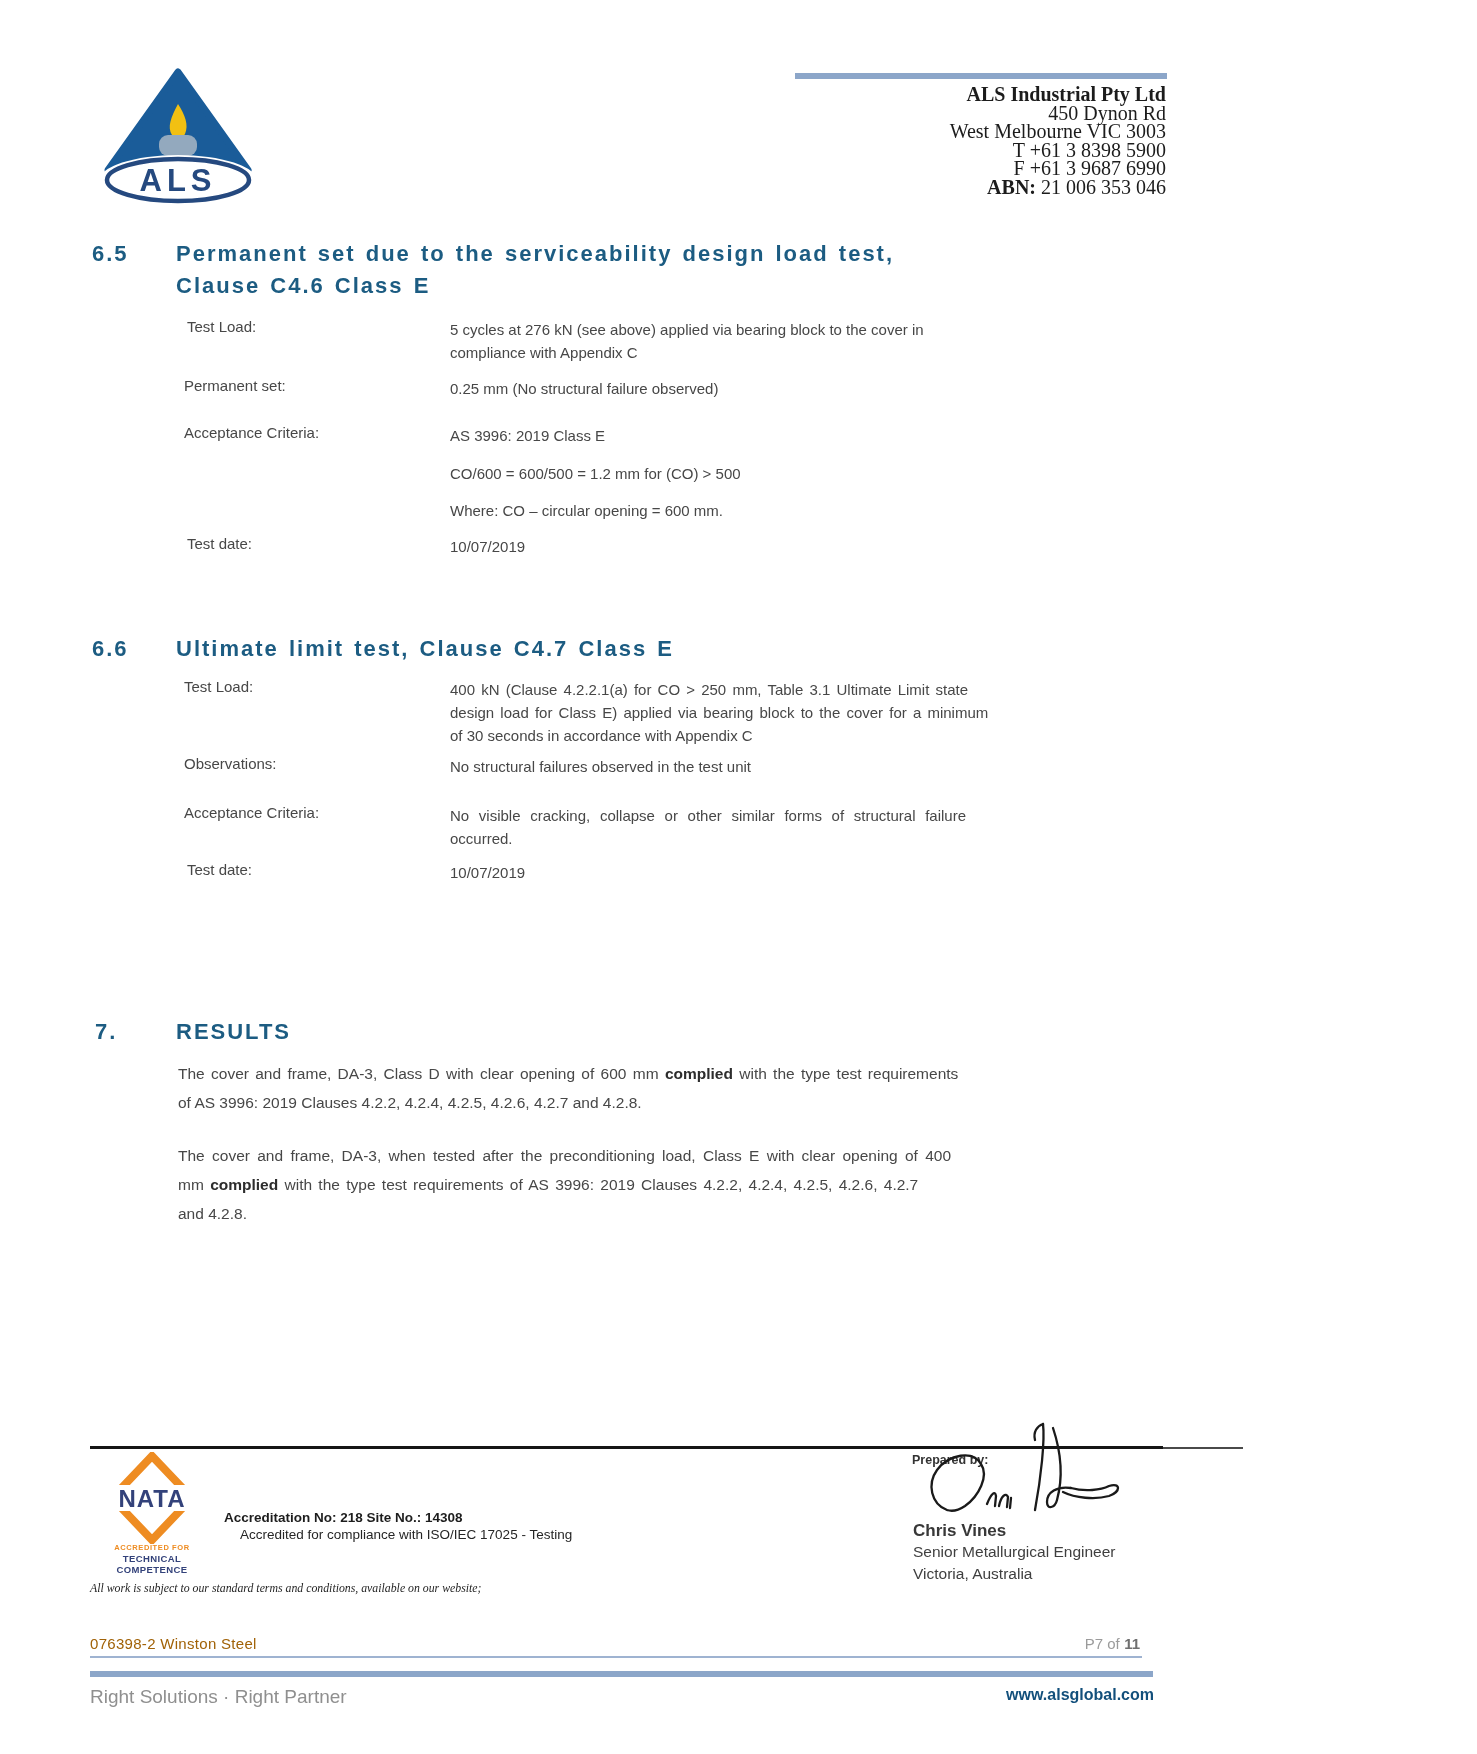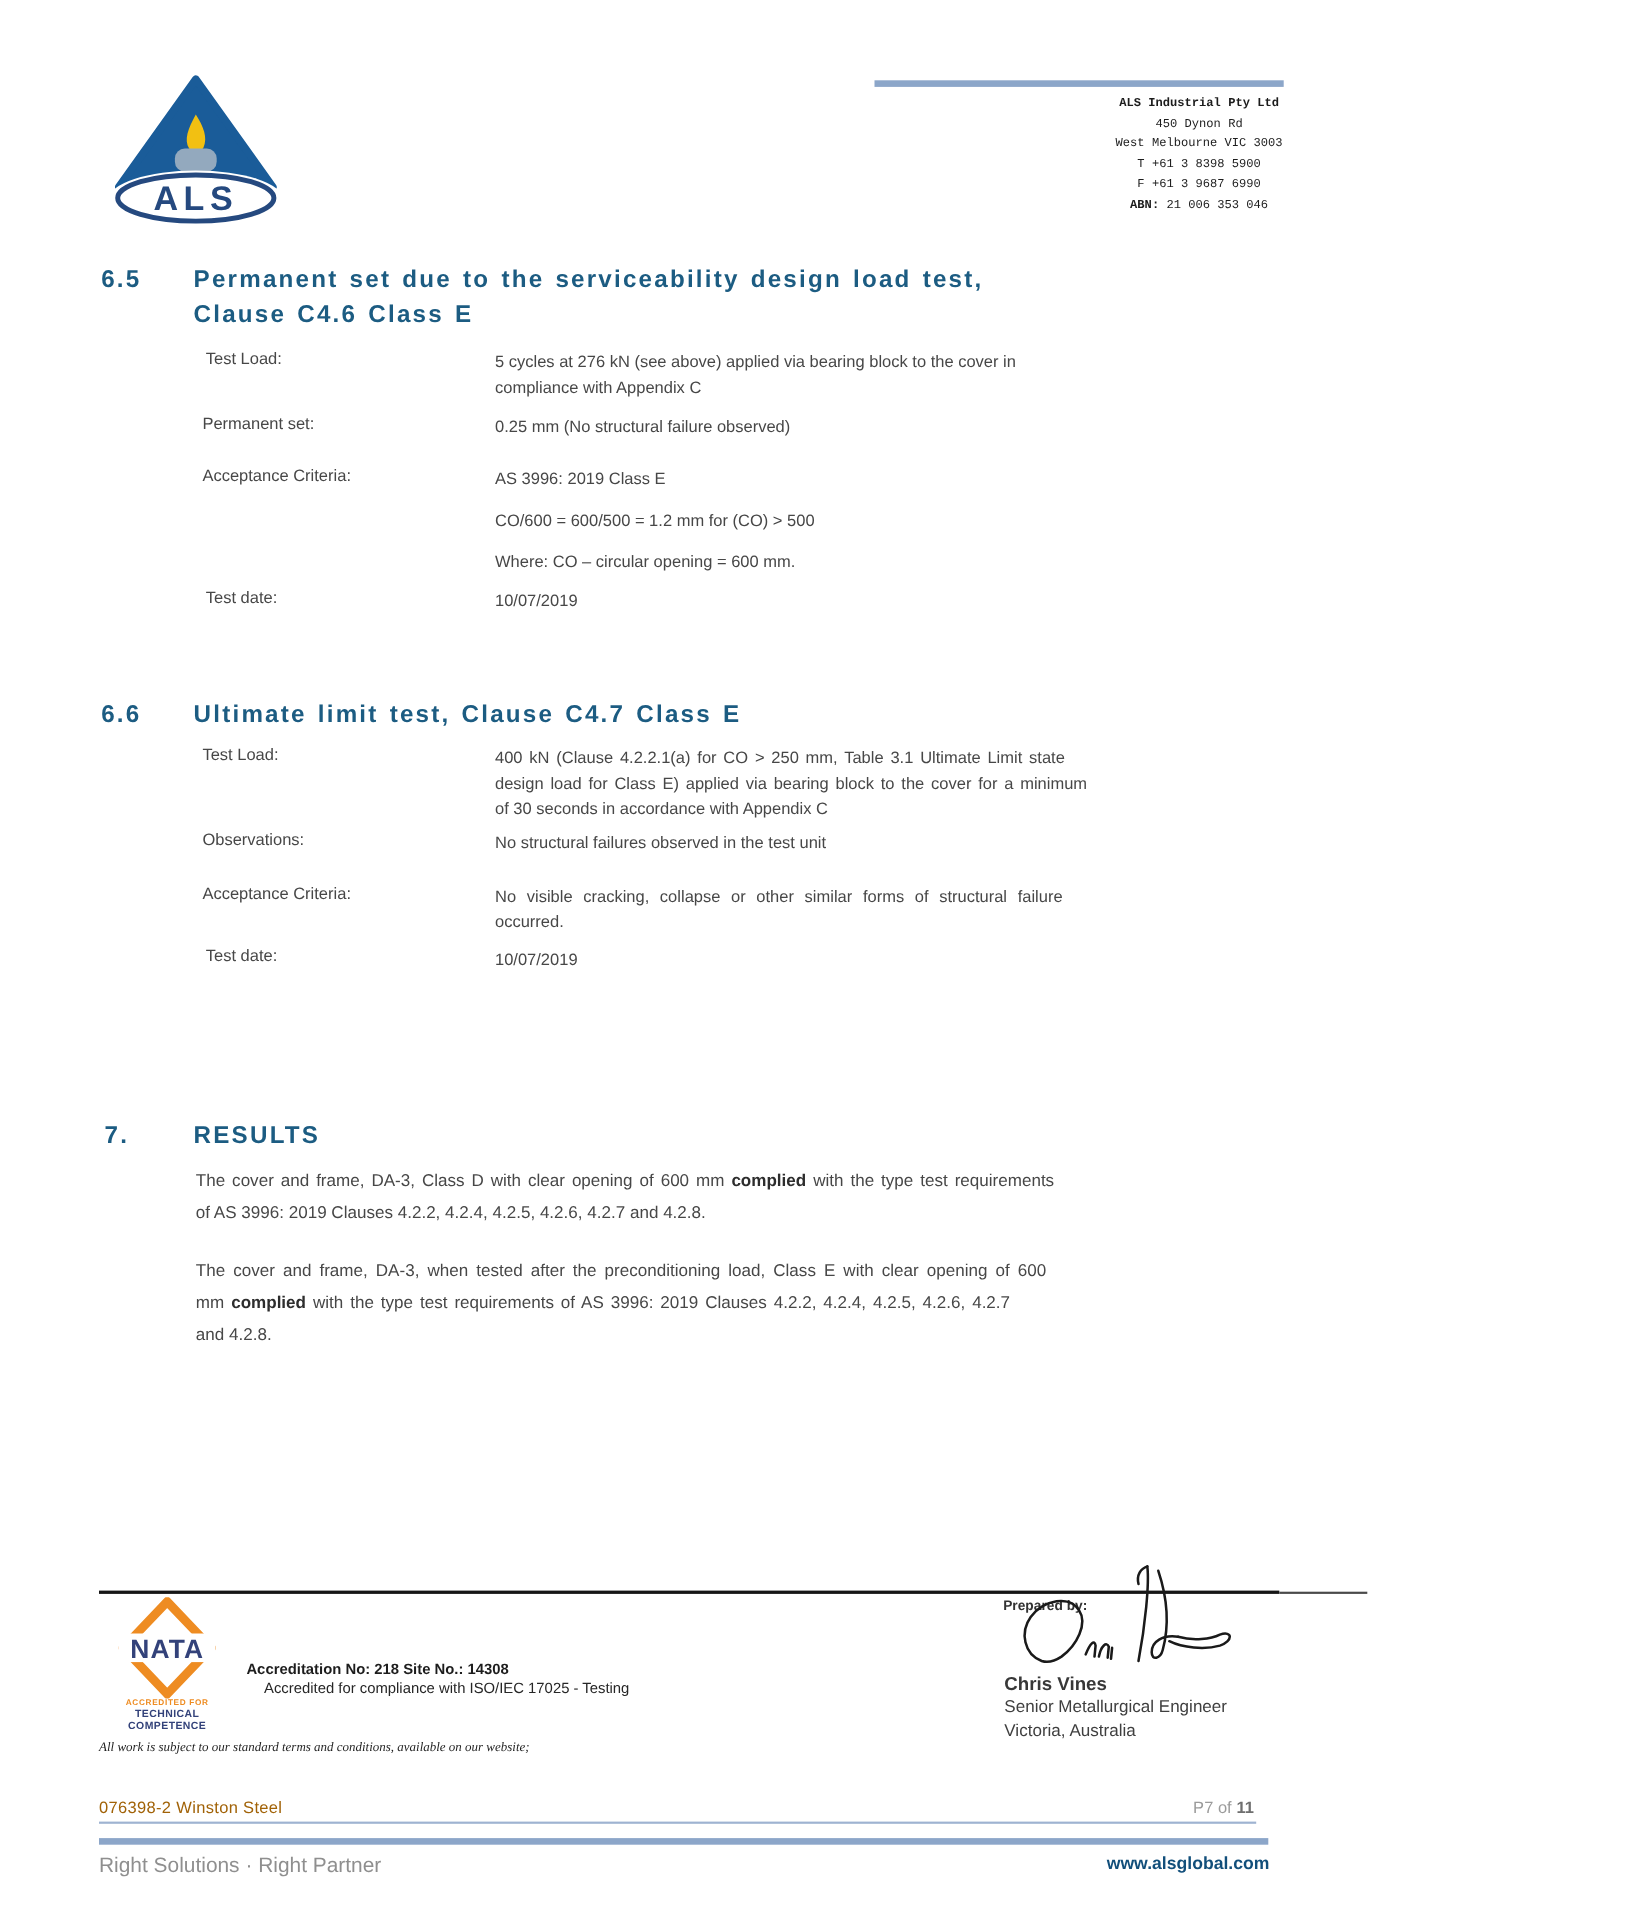--- a/index.html
+++ b/index.html
@@ -2,22 +2,22 @@
 <html><head>
 <meta charset="utf-8">
 <style>
   html,body{margin:0;padding:0;background:#fff;}
   .page{position:relative;width:1477px;height:1754px;background:#ffffff;
         font-family:"Liberation Sans",sans-serif;overflow:hidden;}
   .abs{position:absolute;white-space:nowrap;}
 
   
   .topline{position:absolute;left:795px;top:73px;width:372px;height:6px;background:#8CA6C9;}
-  .addr{position:absolute;right:311px;top:85px;text-align:center;
-        font-family:Liberation Mono, monospace;font-size:11px;line-height:18.6px;color:#1c1c1c;}
+  .addr{position:absolute;right:311px;top:85px;text-align:right;
+        font-family:Liberation Serif, serif;font-size:20px;line-height:18.6px;color:#1c1c1c;}
   .addr .bold{font-weight:bold;}
 
   
   .sec-num,.sec-title{color:#1C5C82;font-weight:bold;font-size:22px;letter-spacing:2px;word-spacing:2px;}
   .row-label{font-size:15px;color:#474747;}
   .row-val{font-size:15px;color:#474747;line-height:23px;}
   .ws2{word-spacing:2px;}
   .ws3{word-spacing:3px;}
   .ws6{word-spacing:5.5px;}
 
@@ -133,21 +133,21 @@
 
   <div class="abs sec-num" style="left:95px;top:1019px">7.</div>
   <div class="abs sec-title" style="left:176px;top:1019px">RESULTS</div>
 
   <div class="abs res-p" style="left:178px;top:1059px">
     <div class="ws2"><span>The cover and frame, DA-3, Class D with clear opening of 600 mm </span><span class="b">complied</span><span> with the type test requirements</span></div>
     <div>of AS 3996: 2019 Clauses 4.2.2, 4.2.4, 4.2.5, 4.2.6, 4.2.7 and 4.2.8.</div>
   </div>
 
   <div class="abs res-p" style="left:178px;top:1141px">
-    <div class="ws3">The cover and frame, DA-3, when tested after the preconditioning load, Class E with clear opening of 600</div>
+    <div class="ws3">The cover and frame, DA-3, when tested after the preconditioning load, Class E with clear opening of 400</div>
     <div class="ws2"><span>mm </span><span class="b">complied</span><span> with the type test requirements of AS 3996: 2019 Clauses 4.2.2, 4.2.4, 4.2.5, 4.2.6, 4.2.7</span></div>
     <div>and 4.2.8.</div>
   </div>
 
   <div class="hline1"></div>
   <div class="hline2"></div>
 
   <svg class="abs" style="left:108px;top:1452px" width="88" height="92" viewBox="0 0 88 92">
     <polygon points="44,4 84,46 44,88 4,46" fill="#ffffff" stroke="#EE8C22" stroke-width="8"></polygon>
     <rect x="0" y="33" width="88" height="26" fill="#ffffff"></rect>

